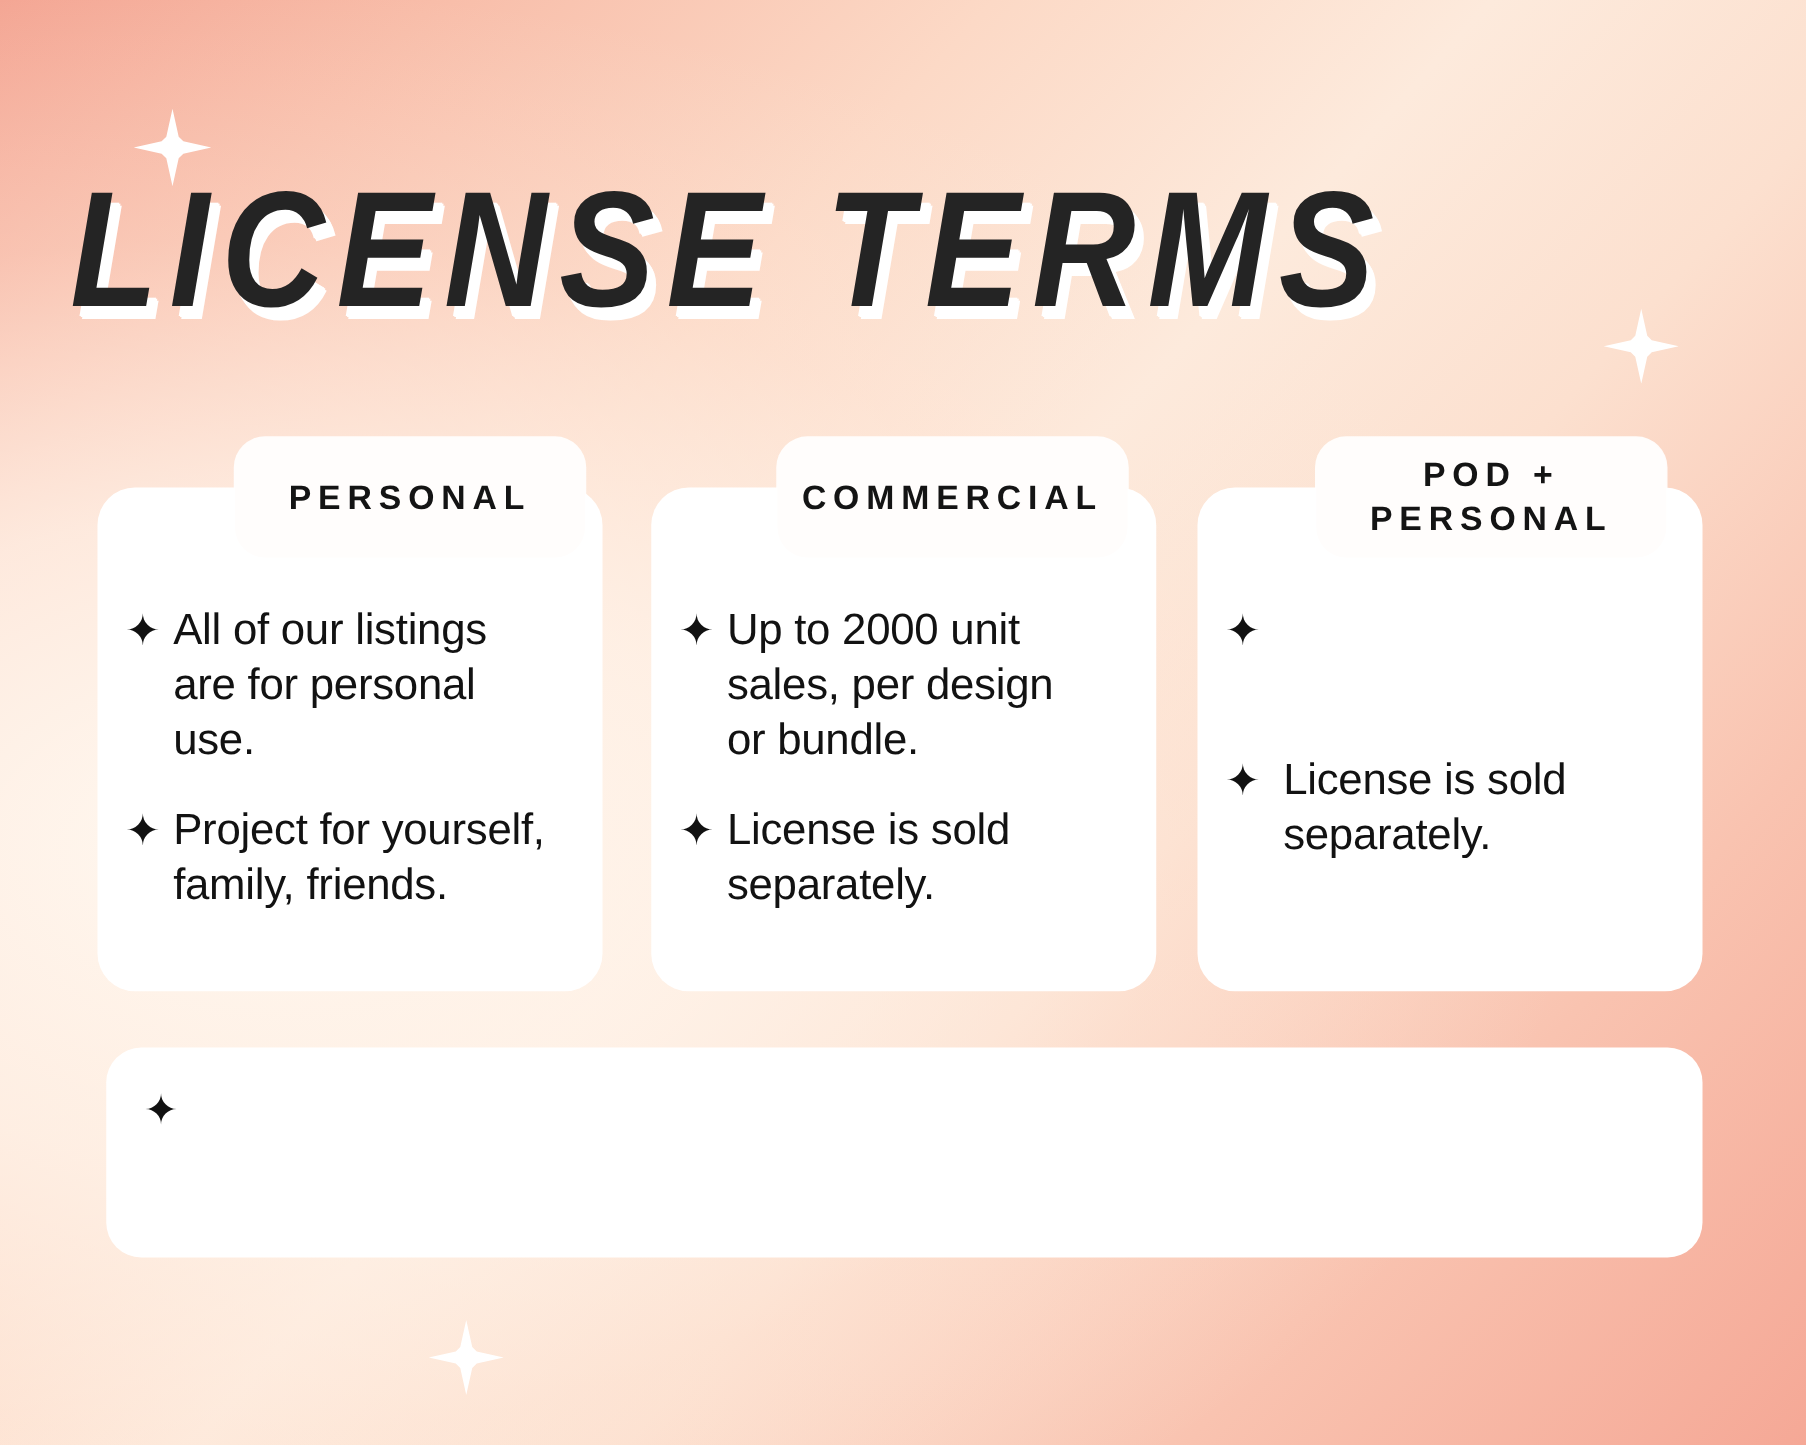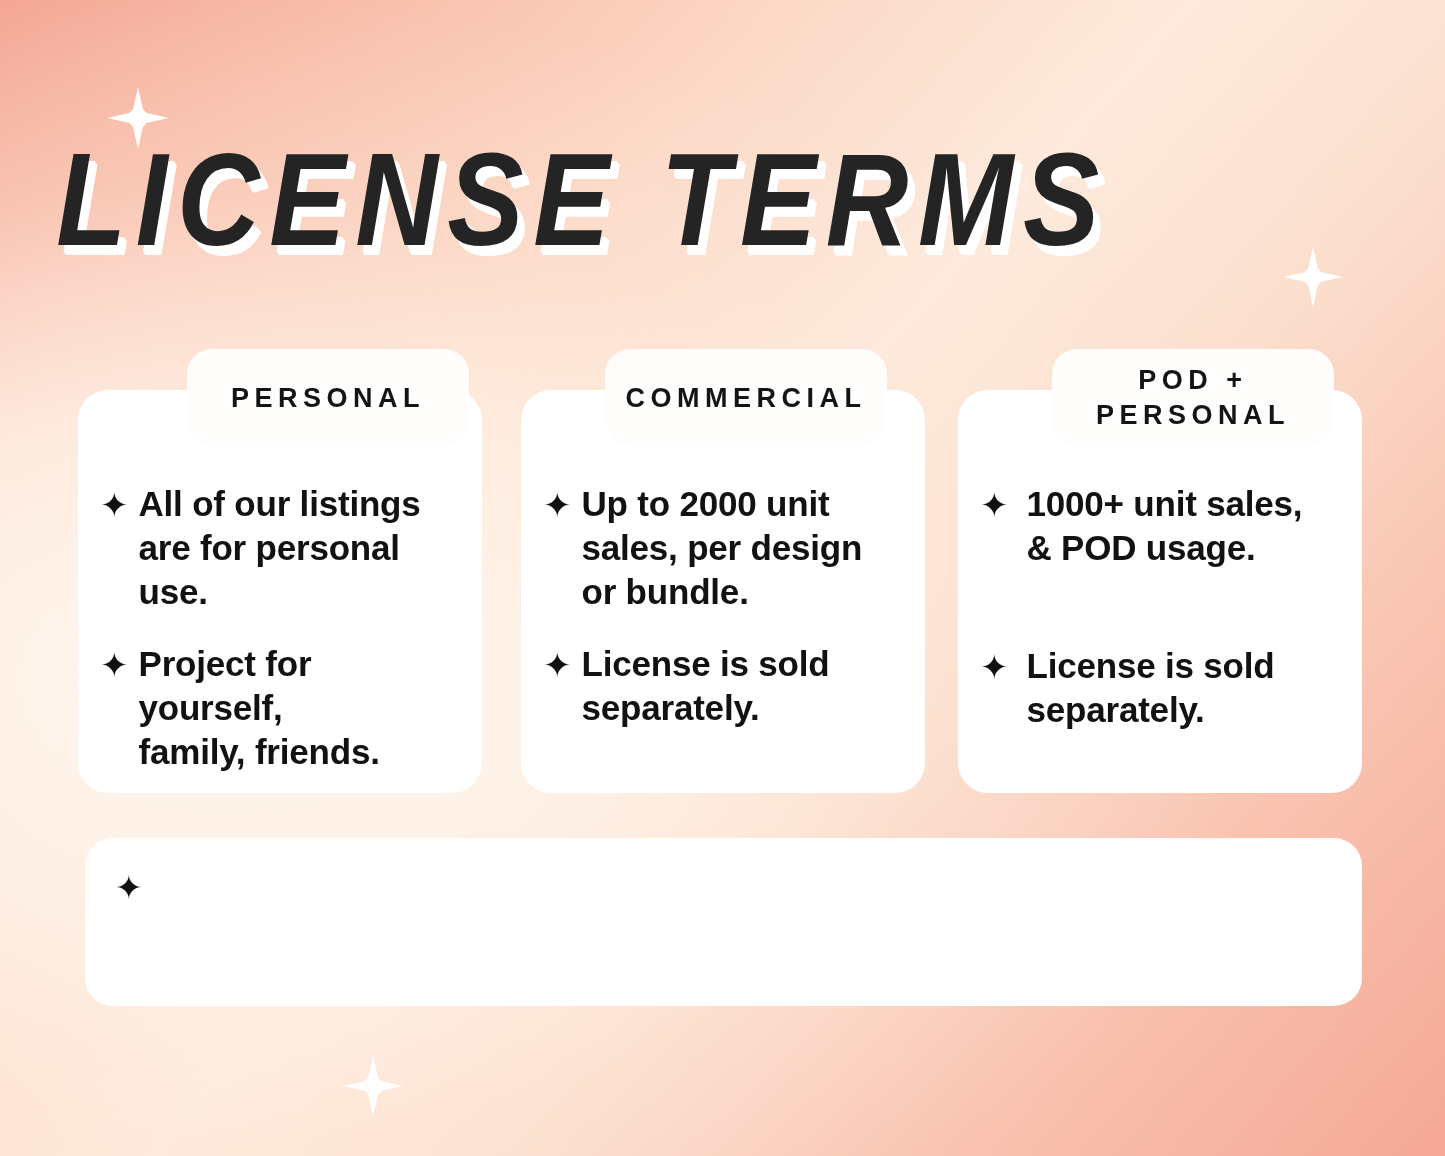--- a/index.html
+++ b/index.html
@@ -83,21 +83,21 @@
     justify-content: center;
     text-align: center;
     color: #141414;
     font-weight: bold;
     font-size: 27px;
     letter-spacing: 5.5px;
     line-height: 1.28;
     box-shadow: 0 0 0 1px rgba(255,255,255,0.9);
   }
   #header-1 { left: 188px;  top: 350px; width: 280px; height: 96px; }
-  #header-2 { left: 606px;  top: 350px; width: 280px; height: 96px; }
+  #header-2 { left: 622px;  top: 350px; width: 280px; height: 96px; }
   #header-3 { left: 1053px; top: 350px; width: 280px; height: 96px; }
 
   .card-body {
     position: absolute;
     left: 0;
     top: 92px;
     width: 100%;
     padding: 0 26px 0 22px;
     box-sizing: border-box;
   }
@@ -115,21 +115,20 @@
     margin-right: 10px;
     font-family: "DejaVu Sans", sans-serif;
   }
   .bullet-text {
     font-family: "Liberation Sans", sans-serif;
     font-size: 35px;
     line-height: 44px;
     color: #121212;
     letter-spacing: -0.2px;
     white-space: pre-line;
-    font-weight: bold;
   }
 
   
   #card-3 .bullet-mark { margin-right: 18px; }
   #card-3 .bullet-row.first { margin-bottom: 74px; }
 
   
   #banner {
     position: absolute;
     left: 85px;
@@ -199,22 +198,20 @@
 separately.</span>
       </div>
     </div>
   </div>
   <div class="card-header" id="header-2">COMMERCIAL</div>
 
   <div class="card" id="card-3">
     <div class="card-body">
       <div class="bullet-row first">
         <span class="bullet-mark">✦</span>
-        <span class="bullet-text">1000+ unit sales,
-&amp; POD usage.</span>
       </div>
       <div class="bullet-row">
         <span class="bullet-mark">✦</span>
         <span class="bullet-text">License is sold
 separately.</span>
       </div>
     </div>
   </div>
   <div class="card-header" id="header-3" style="white-space: pre-line;">POD +
 PERSONAL</div>

